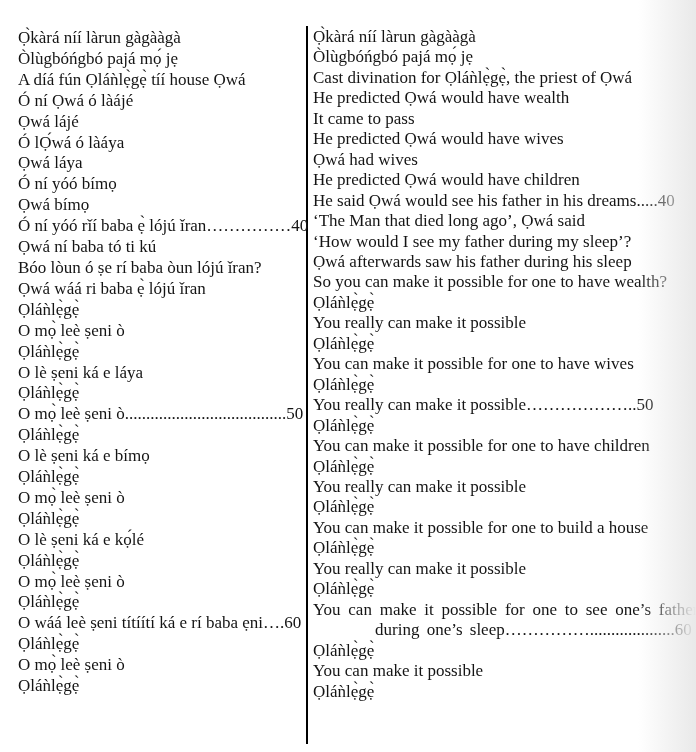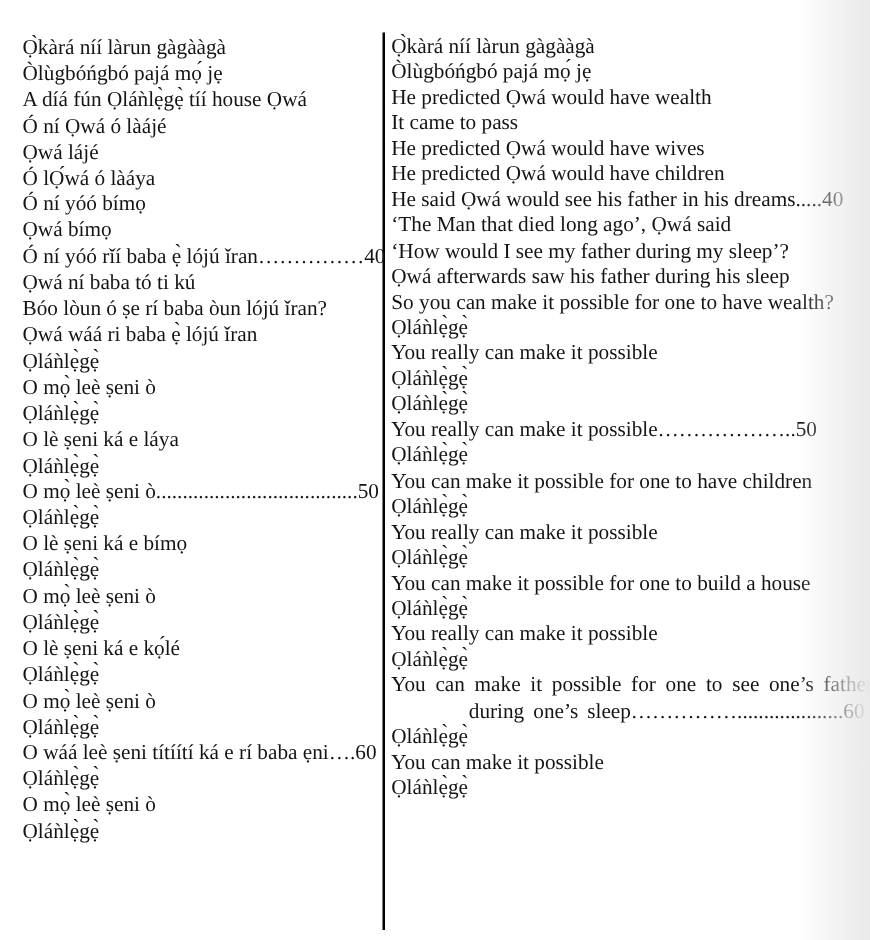--- a/index.html
+++ b/index.html
@@ -45,20 +45,21 @@
 
 <div class="page">
   <div class="divider"></div>
   <div class="col col-left">
       <div class="line">Ọ̀kàrá níí làrun gàgààgà</div>
       <div class="line">Òlùgbóńgbó pajá mọ́ jẹ</div>
       <div class="line">A díá fún Ọláǹlẹ̀gẹ̀ tíí house Ọwá</div>
       <div class="line">Ó ní Ọwá ó làájé</div>
       <div class="line">Ọwá lájé</div>
       <div class="line">Ó lỌ́wá ó làáya</div>
+      <div class="line">Ọwá láya</div>
       <div class="line">Ó ní yóó bímọ</div>
       <div class="line">Ọwá bímọ</div>
       <div class="line">Ó ní yóó rǐí baba ẹ̀ lójú ǐran……………40</div>
       <div class="line">Ọwá ní baba tó ti kú</div>
       <div class="line">Bóo lòun ó ṣe rí baba òun lójú ǐran?</div>
       <div class="line">Ọwá wáá ri baba ẹ̀ lójú ǐran</div>
       <div class="line">Ọláǹlẹ̀gẹ̀</div>
       <div class="line">O mọ̀ leè ṣeni ò</div>
       <div class="line">Ọláǹlẹ̀gẹ̀</div>
       <div class="line">O lè ṣeni ká e láya</div>
@@ -74,32 +75,35 @@
       <div class="line">O mọ̀ leè ṣeni ò</div>
       <div class="line">Ọláǹlẹ̀gẹ̀</div>
       <div class="line">O wáá leè ṣeni títíítí ká e rí baba ẹni….60</div>
       <div class="line">Ọláǹlẹ̀gẹ̀</div>
       <div class="line">O mọ̀ leè ṣeni ò</div>
       <div class="line">Ọláǹlẹ̀gẹ̀</div>
     </div>
   <div class="col col-right">
       <div class="line">Ọ̀kàrá níí làrun gàgààgà</div>
       <div class="line">Òlùgbóńgbó pajá mọ́ jẹ</div>
+      <div class="line">Cast divination for Ọláǹlẹ̀gẹ̀, the priest of Ọwá</div>
       <div class="line">He predicted Ọwá would have wealth</div>
       <div class="line">It came to pass</div>
       <div class="line">He predicted Ọwá would have wives</div>
+      <div class="line">Ọwá had wives</div>
       <div class="line">He predicted Ọwá would have children</div>
       <div class="line">He said Ọwá would see his father in his dreams.....40</div>
       <div class="line">‘The Man that died long ago’, Ọwá said</div>
       <div class="line">‘How would I see my father during my sleep’?</div>
       <div class="line">Ọwá afterwards saw his father during his sleep</div>
       <div class="line">So you can make it possible for one to have wealth?</div>
       <div class="line">Ọláǹlẹ̀gẹ̀</div>
       <div class="line">You really can make it possible</div>
       <div class="line">Ọláǹlẹ̀gẹ̀</div>
+      <div class="line">You can make it possible for one to have wives</div>
       <div class="line">Ọláǹlẹ̀gẹ̀</div>
       <div class="line">You really can make it possible………………..50</div>
       <div class="line">Ọláǹlẹ̀gẹ̀</div>
       <div class="line">You can make it possible for one to have children</div>
       <div class="line">Ọláǹlẹ̀gẹ̀</div>
       <div class="line">You really can make it possible</div>
       <div class="line">Ọláǹlẹ̀gẹ̀</div>
       <div class="line">You can make it possible for one to build a house</div>
       <div class="line">Ọláǹlẹ̀gẹ̀</div>
       <div class="line">You really can make it possible</div>

